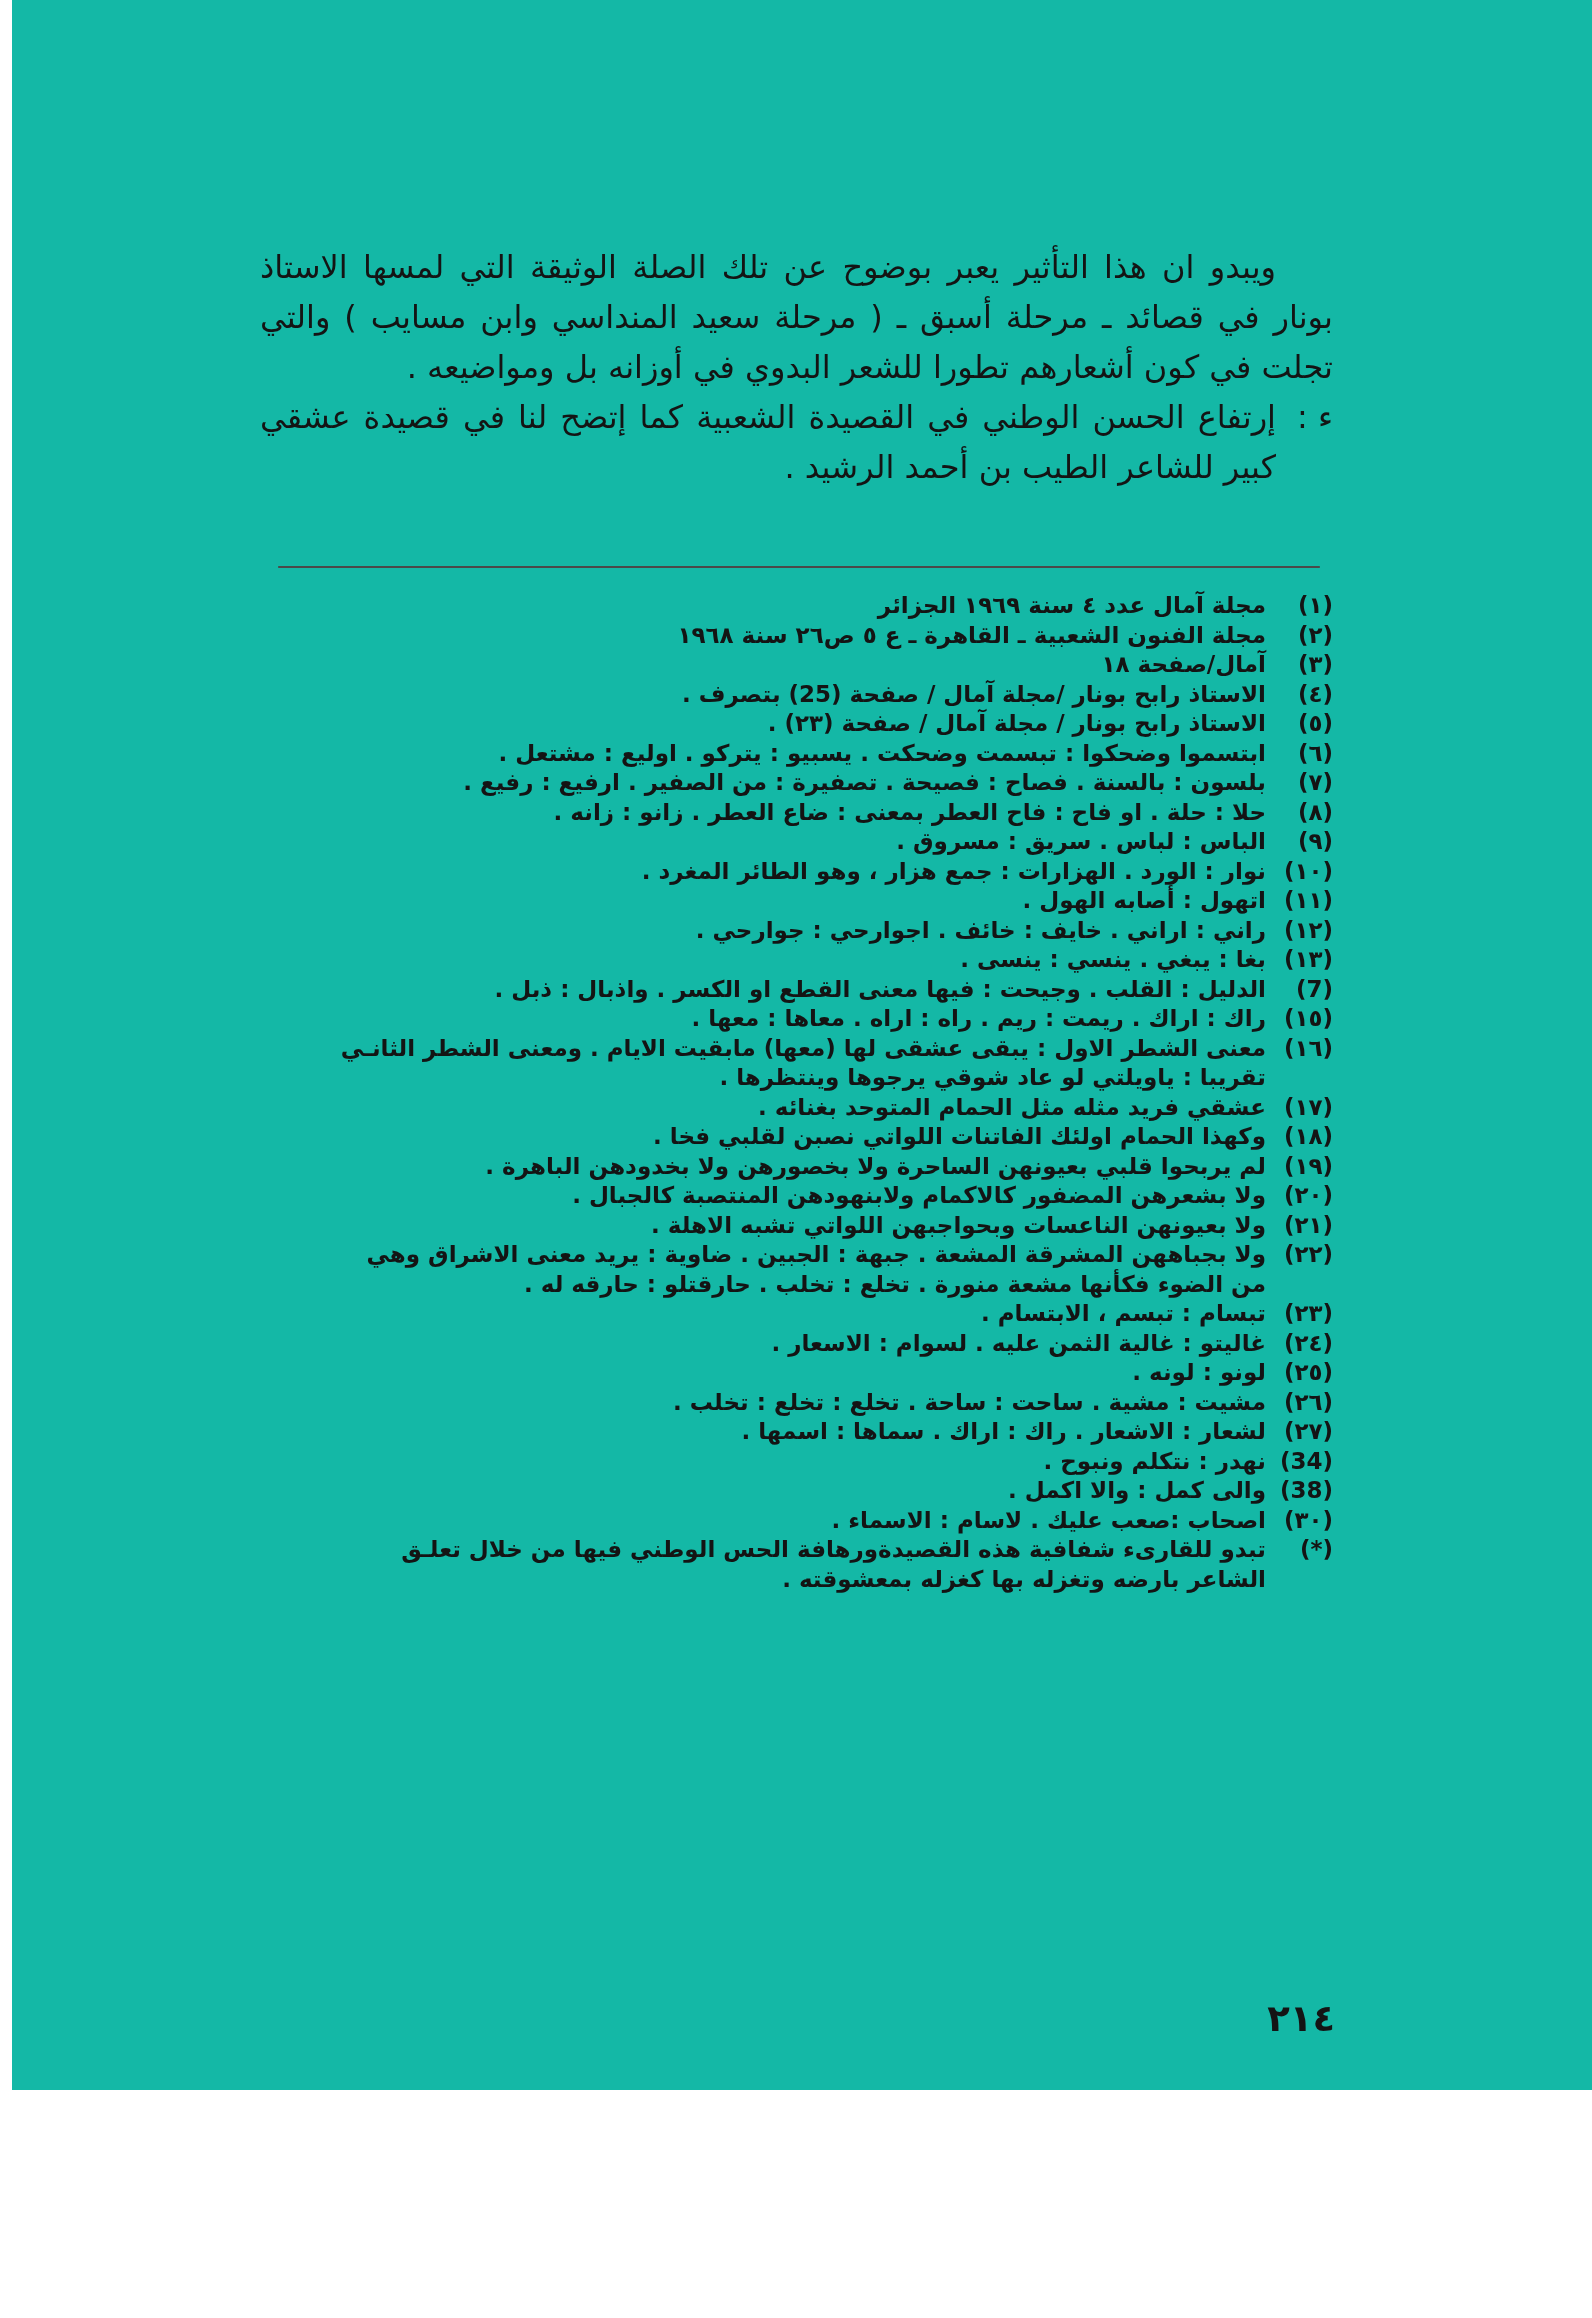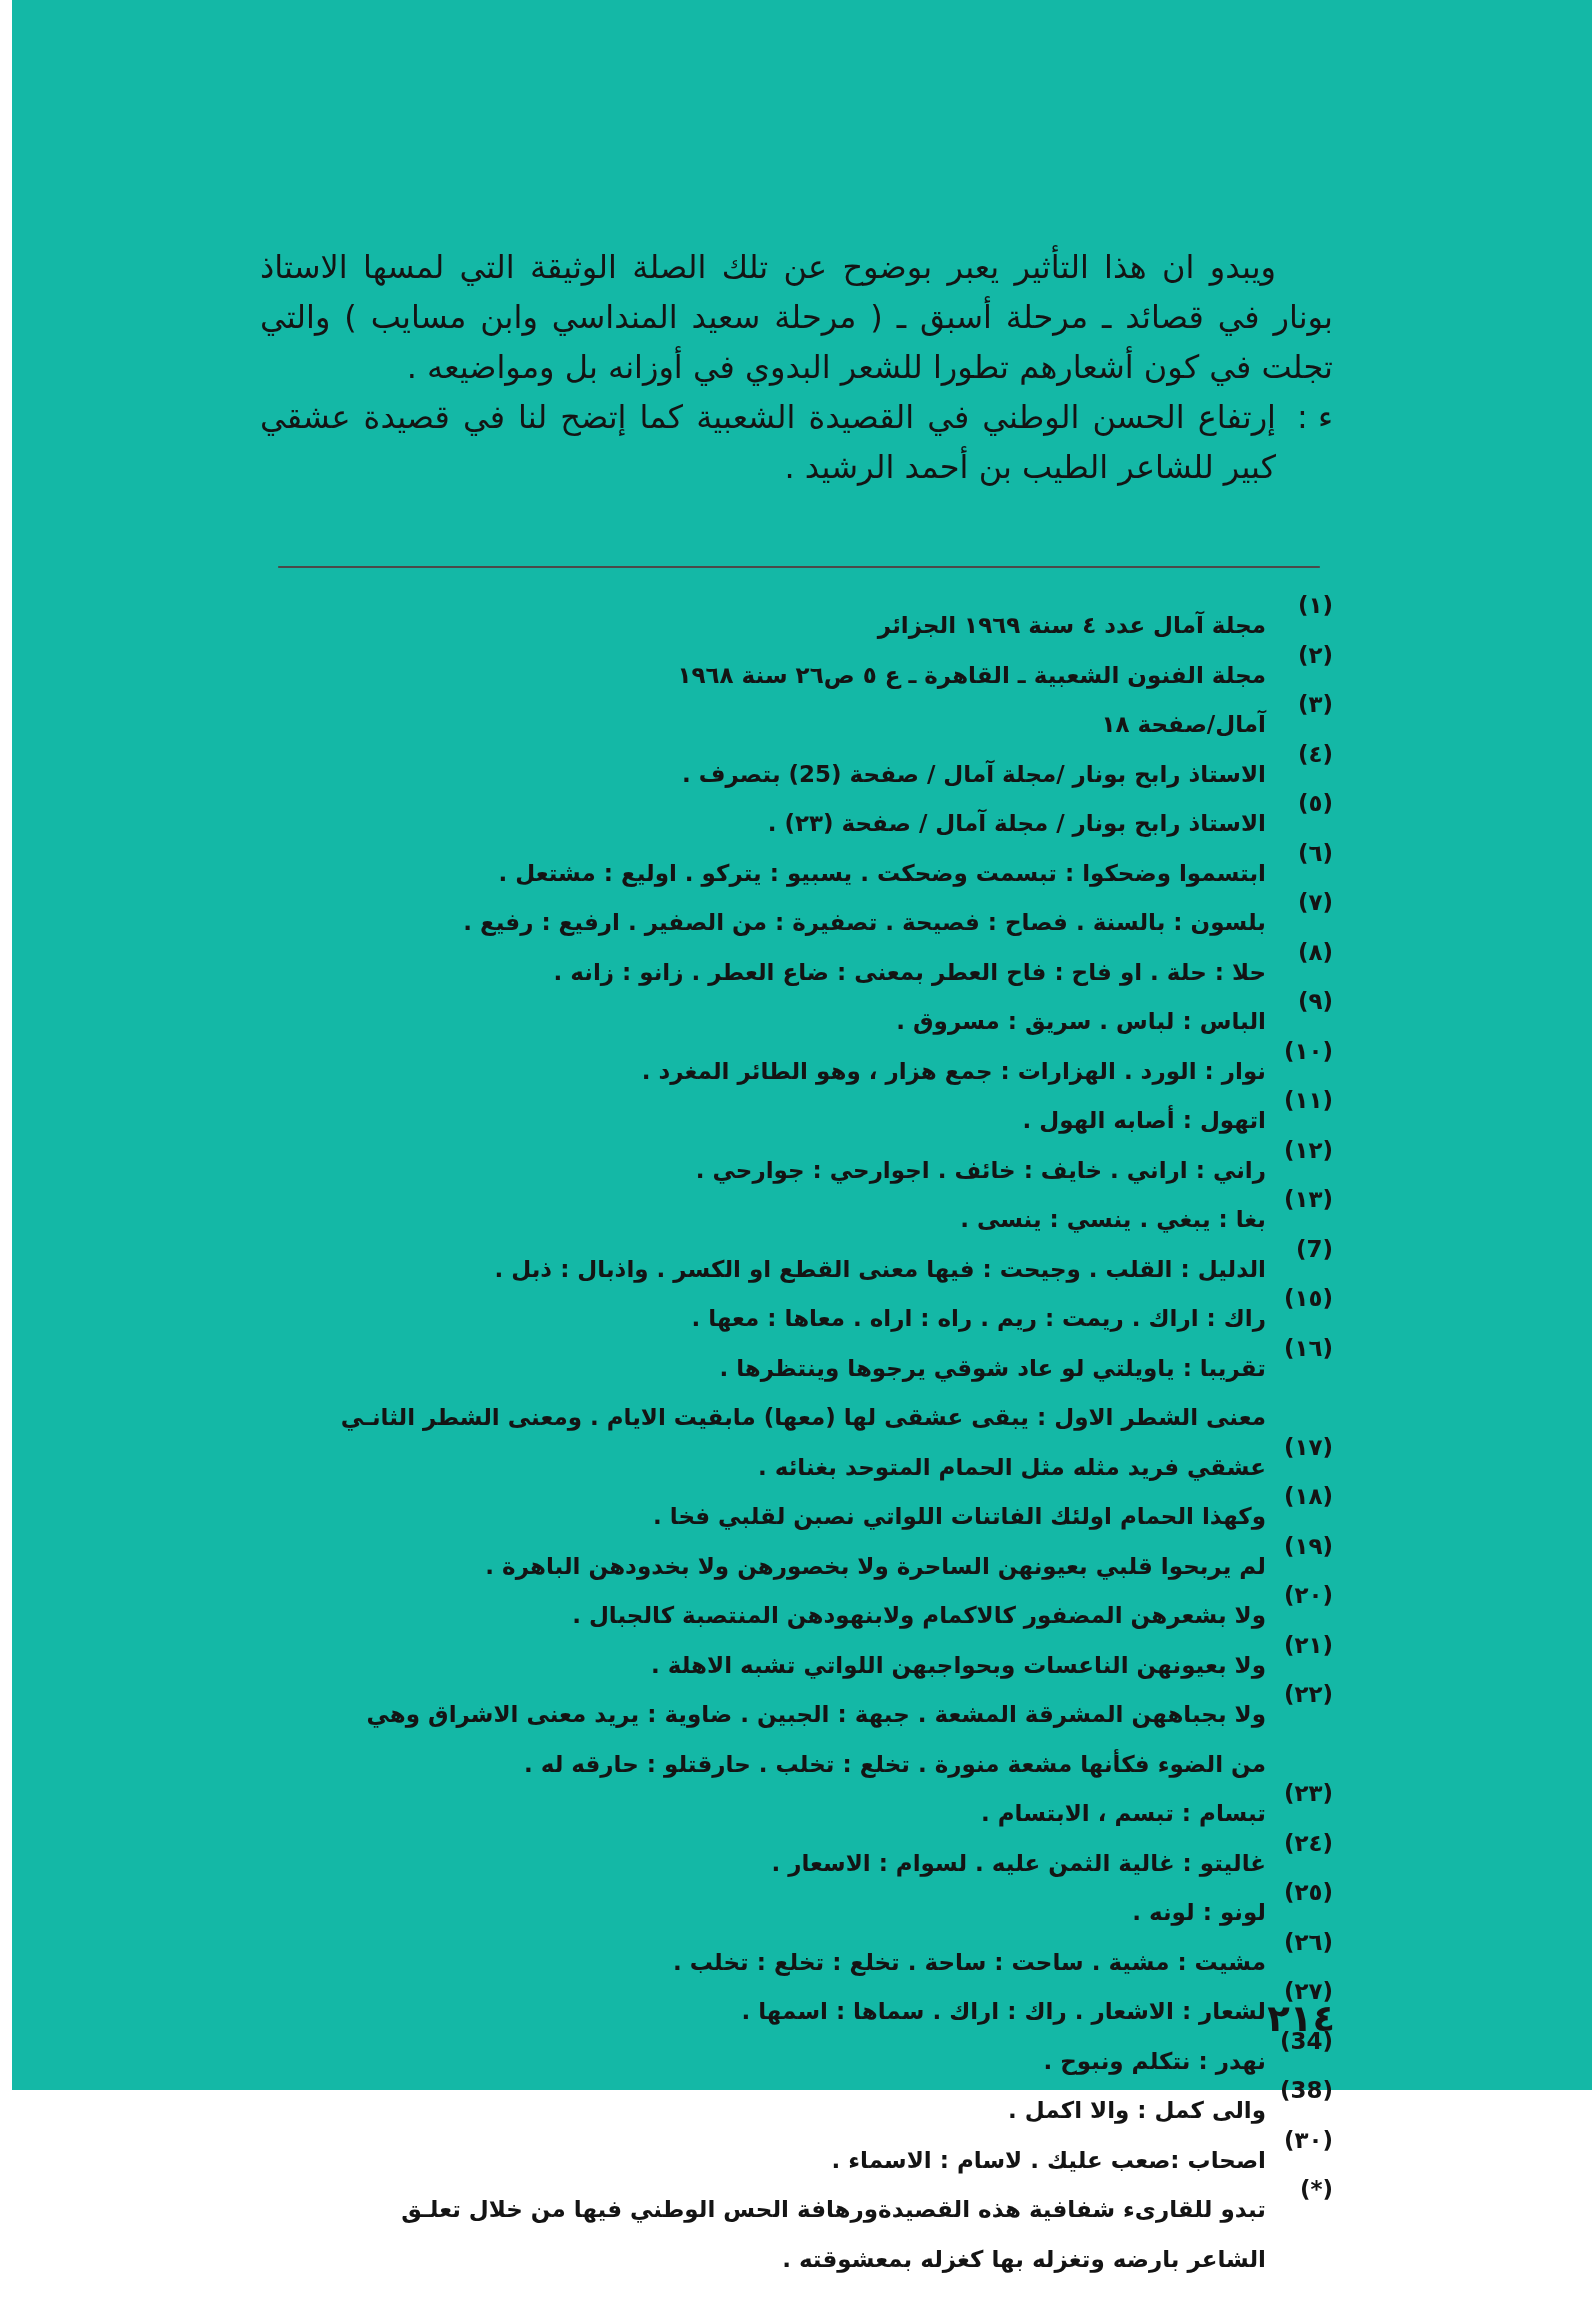--- a/index.html
+++ b/index.html
@@ -85,21 +85,20 @@
     text-align: right;
     white-space: nowrap;
   }
   .fn .txt {
     flex: 1 1 auto;
     text-align: justify;
     text-align-last: right;
   }
   .fn .txt .line {
     display: block;
-    margin-top: 20px;
   }
   .page-number {
     position: absolute;
     right: 269px;
     top: 1998px;
     direction: rtl;
     font-family: "DejaVu Sans", sans-serif;
     font-weight: bold;
     font-size: 37px;
     line-height: 41px;
@@ -215,22 +214,22 @@
       </div>
     <div class="fn">
         <span class="num">(١٥)</span>
         <span class="txt">
           <span class="line">راك : اراك . ريمت : ريم . راه : اراه . معاها : معها .</span>
         </span>
       </div>
     <div class="fn">
         <span class="num">(١٦)</span>
         <span class="txt">
+          <span class="line">معنى الشطر الاول : يبقى عشقى لها (معها) مابقيت الايام . ومعنى الشطر الثانـي</span>
           <span class="line">تقريبا : ياويلتي لو عاد شوقي يرجوها وينتظرها .</span>
-          <span class="line">معنى الشطر الاول : يبقى عشقى لها (معها) مابقيت الايام . ومعنى الشطر الثانـي</span>
         </span>
       </div>
     <div class="fn">
         <span class="num">(١٧)</span>
         <span class="txt">
           <span class="line">عشقي فريد مثله مثل الحمام المتوحد بغنائه .</span>
         </span>
       </div>
     <div class="fn">
         <span class="num">(١٨)</span>

